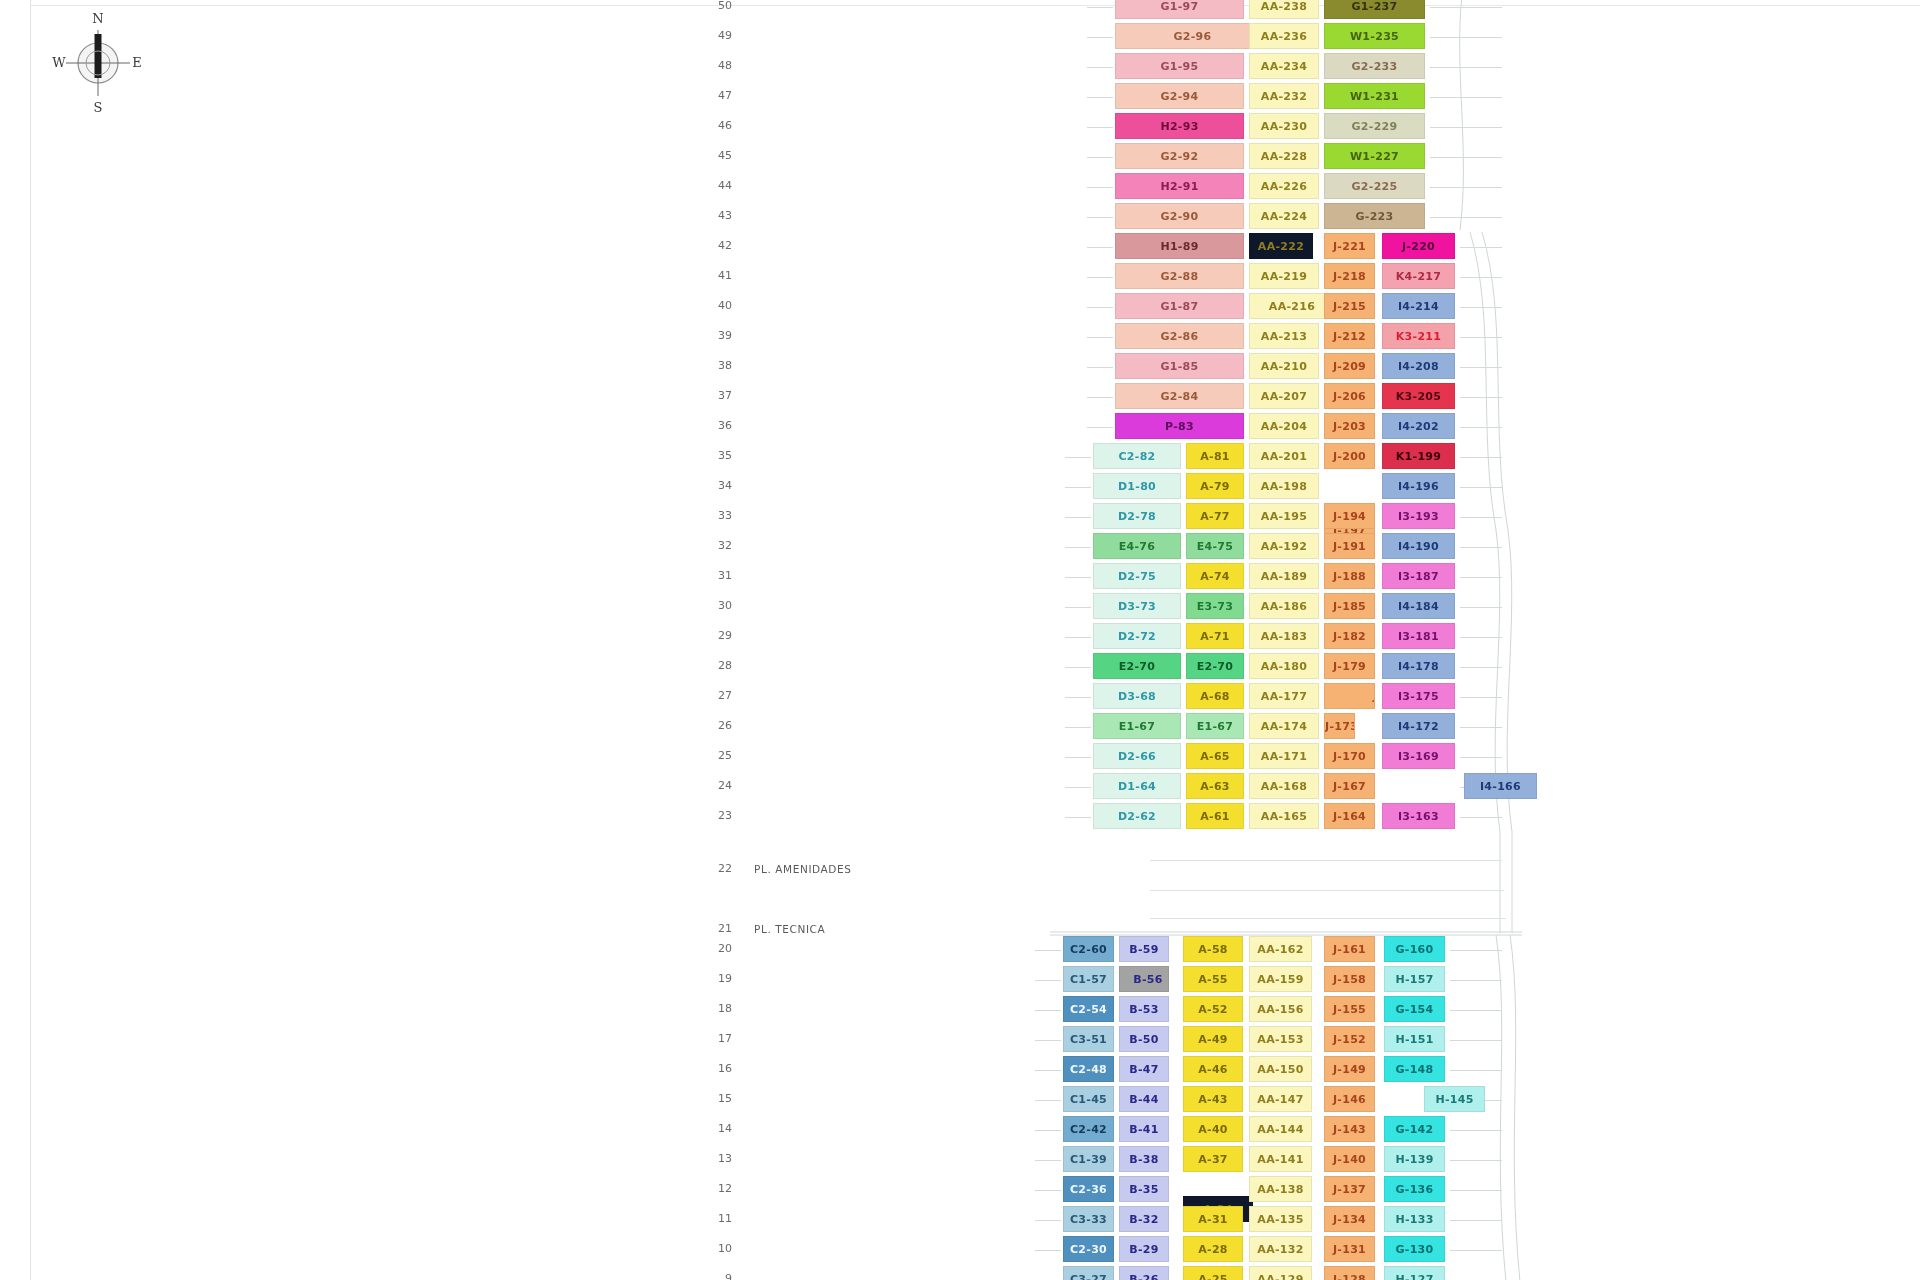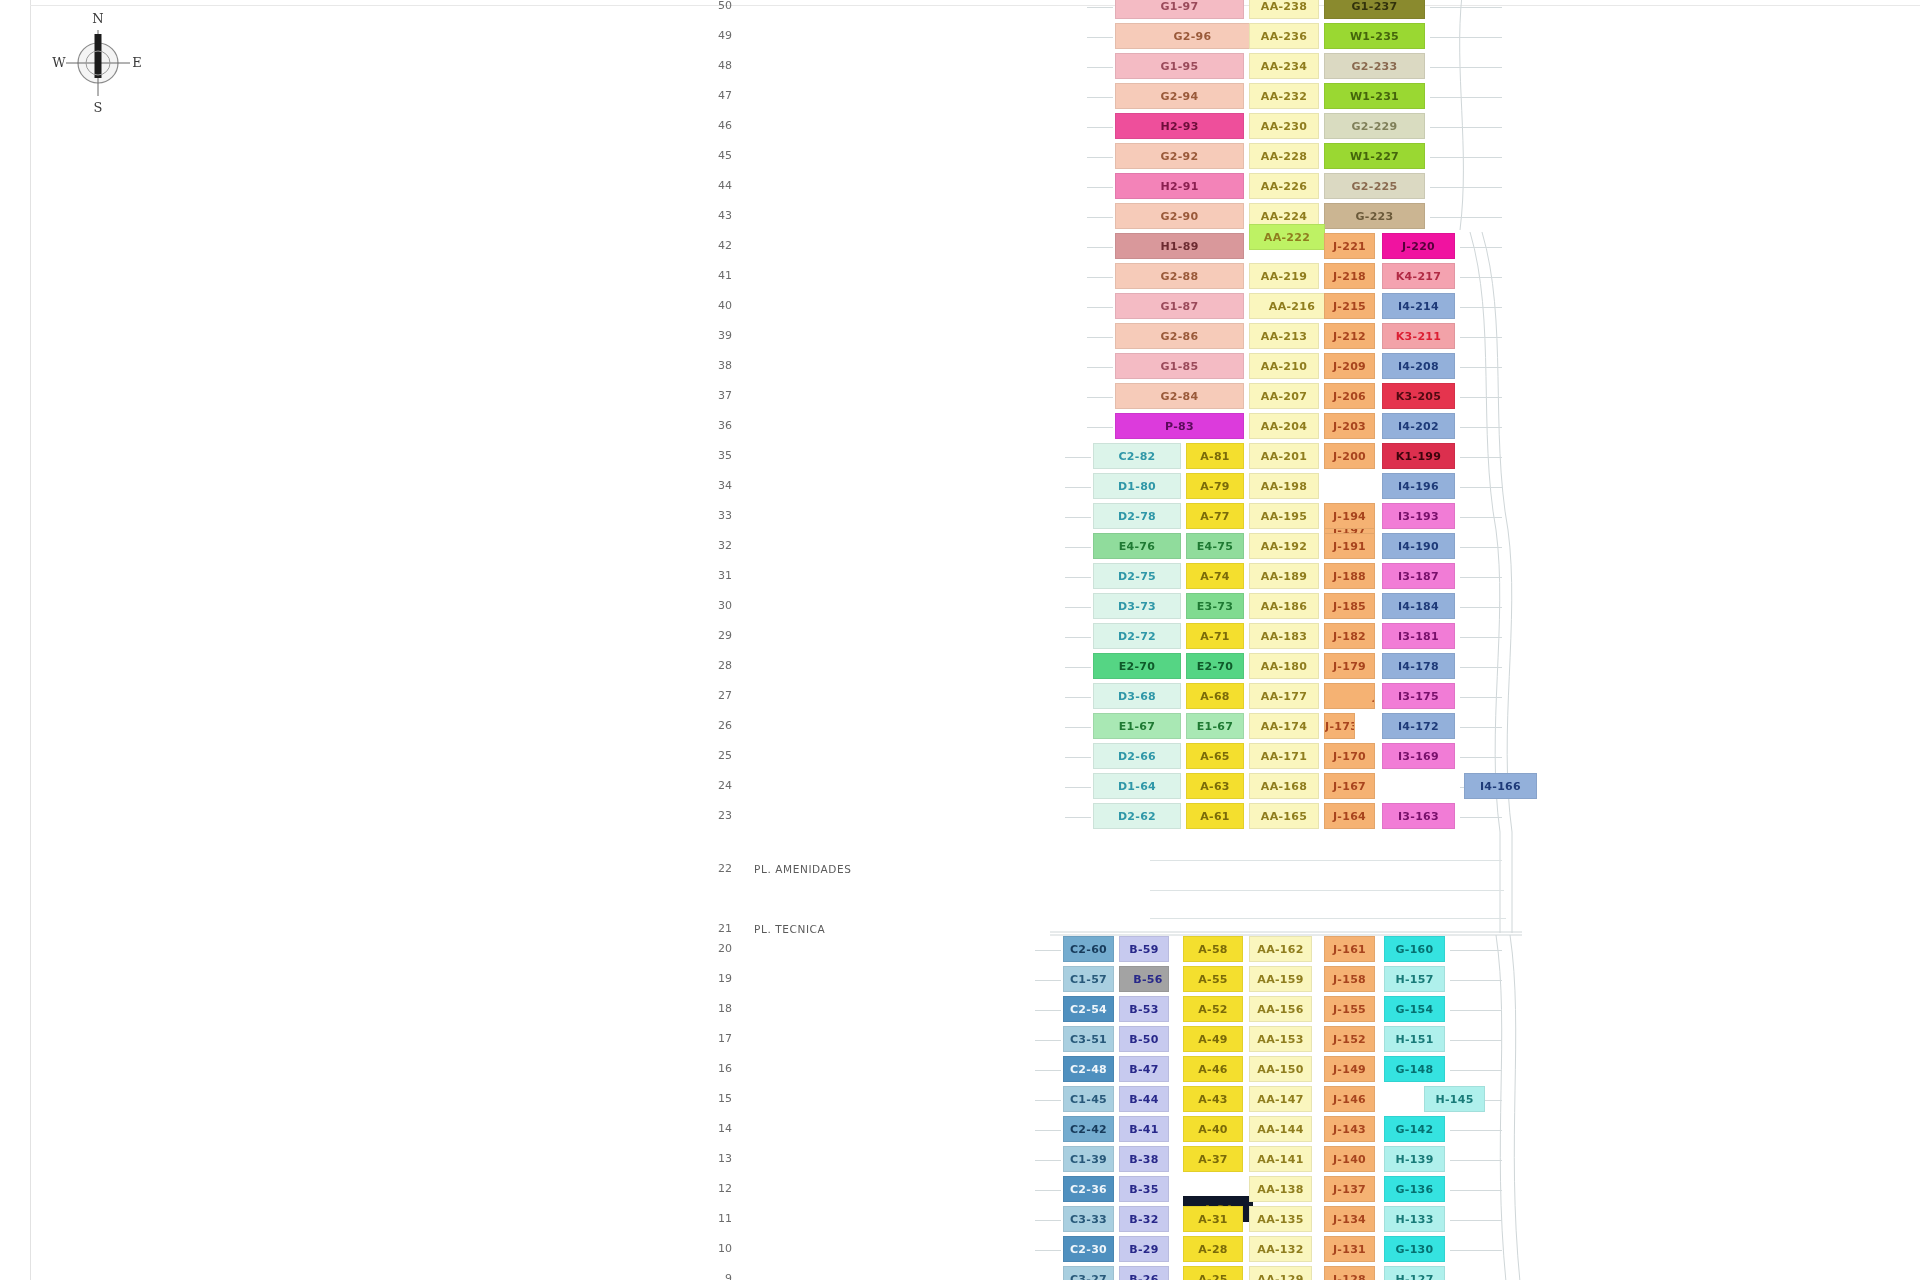--- a/index.html
+++ b/index.html
@@ -143,21 +143,21 @@
       <div class="cell" style="left: 1249px; top: 173px; width: 70px; background: rgb(250, 246, 190); color: rgb(143, 125, 30);">AA-226</div>
       <div class="cell" style="left: 1324px; top: 173px; width: 101px; background: rgb(219, 217, 194); color: rgb(138, 106, 80);">G2-225</div>
       <div class="tick" style="left: 1087px; top: 217px; width: 26px;"></div>
       <div class="tick" style="left: 1430px; top: 217px; width: 72px;"></div>
       <div class="cell" style="left: 1115px; top: 203px; width: 129px; background: rgb(246, 203, 185); color: rgb(154, 90, 58);">G2-90</div>
       <div class="cell" style="left: 1249px; top: 203px; width: 70px; background: rgb(250, 246, 190); color: rgb(143, 125, 30);">AA-224</div>
       <div class="cell" style="left: 1324px; top: 203px; width: 101px; background: rgb(203, 181, 146); color: rgb(107, 90, 58);">G-223</div>
       <div class="tick" style="left: 1087px; top: 247px; width: 26px;"></div>
       <div class="tick" style="left: 1460px; top: 247px; width: 42px;"></div>
       <div class="cell" style="left: 1115px; top: 233px; width: 129px; background: rgb(217, 152, 155); color: rgb(107, 42, 48);">H1-89</div>
-      <div class="cell" style="left: 1249px; top: 224px; width: 76px; background: #bef264; color: rgb(143, 125, 30);">AA-222</div>
+      <div class="cell" style="left: 1249px; top: 233px; width: 64px; background: #0f172a; color: rgb(143, 125, 30);">AA-222</div>
       <div class="cell" style="left: 1324px; top: 233px; width: 51px; background: rgb(245, 178, 115); color: rgb(168, 68, 30);">J-221</div>
       <div class="cell" style="left: 1382px; top: 233px; width: 73px; background: rgb(240, 19, 160); color: rgb(86, 0, 58);">J-220</div>
       <div class="tick" style="left: 1087px; top: 277px; width: 26px;"></div>
       <div class="tick" style="left: 1460px; top: 277px; width: 42px;"></div>
       <div class="cell" style="left: 1115px; top: 263px; width: 129px; background: rgb(246, 203, 185); color: rgb(154, 90, 58);">G2-88</div>
       <div class="cell" style="left: 1249px; top: 263px; width: 70px; background: rgb(250, 246, 190); color: rgb(143, 125, 30);">AA-219</div>
       <div class="cell" style="left: 1324px; top: 263px; width: 51px; background: rgb(245, 178, 115); color: rgb(168, 68, 30);">J-218</div>
       <div class="cell" style="left: 1382px; top: 263px; width: 73px; background: rgb(244, 162, 176); color: rgb(177, 42, 68);">K4-217</div>
       <div class="tick" style="left: 1087px; top: 307px; width: 26px;"></div>
       <div class="tick" style="left: 1460px; top: 307px; width: 42px;"></div>

